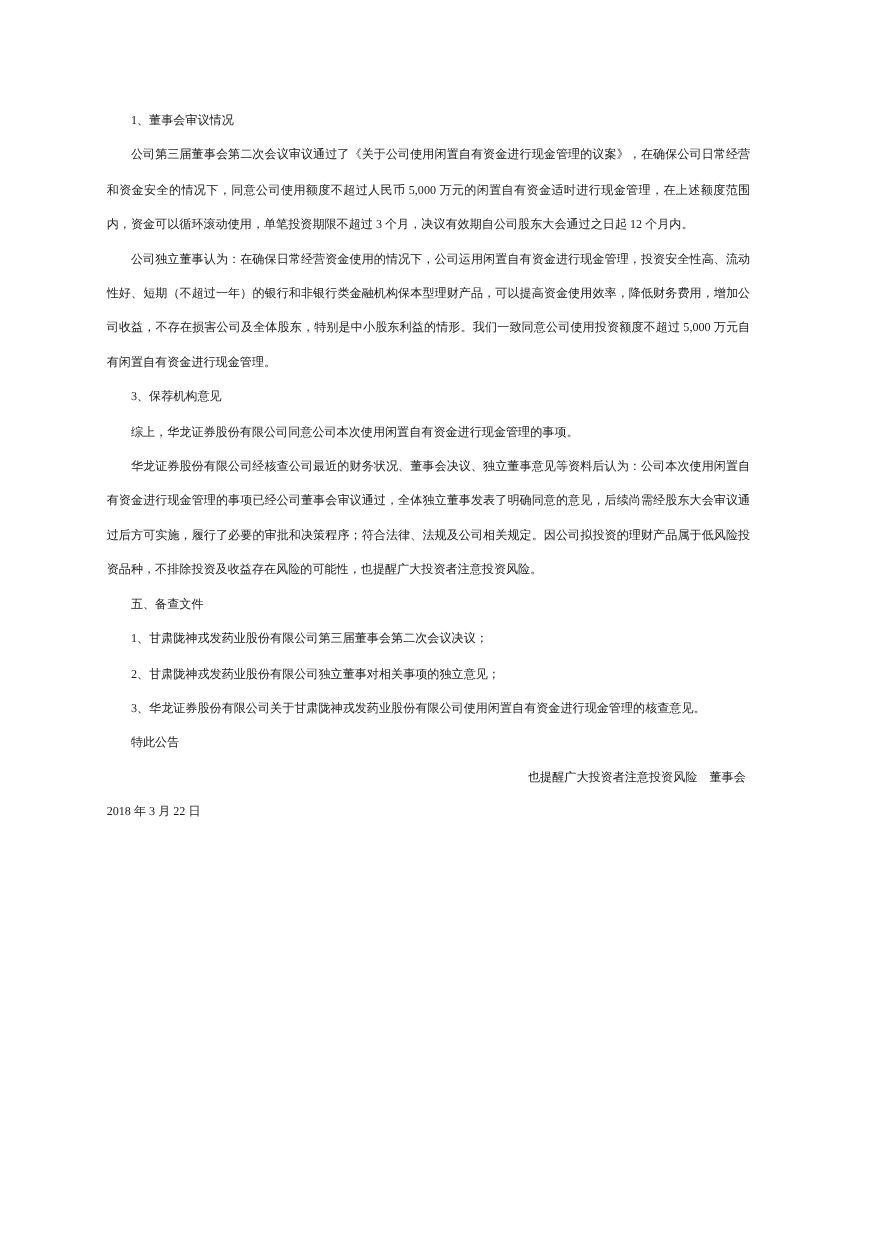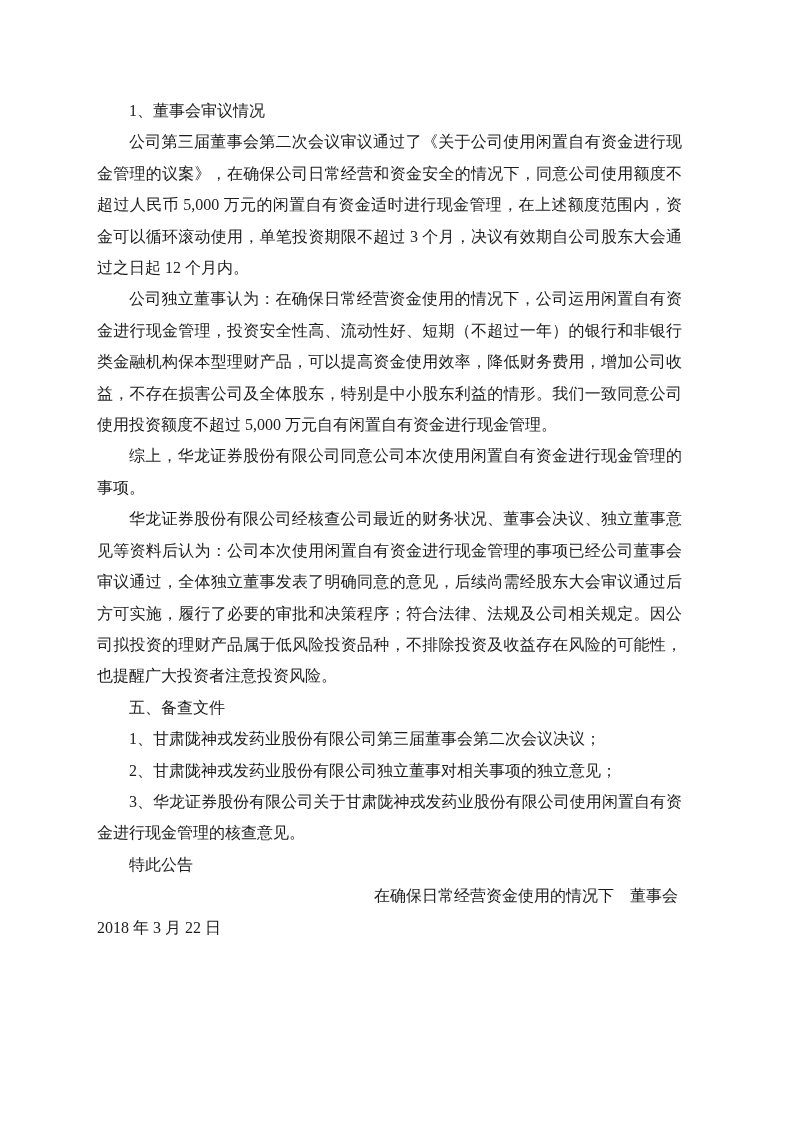--- a/index.html
+++ b/index.html
@@ -14,21 +14,21 @@
     background: #ffffff;
     overflow: hidden;
     font-family: "Liberation Serif", "DejaVu Serif", serif;
     color: #1c1c1c;
   }
   .content {
     position: absolute;
     left: 97px;
     top: 95px;
     width: 585px;
-    font-size: 16px;
+    font-size: 11px;
     line-height: 31.4px;
     text-align: justify;
     text-justify: inter-ideograph;
   }
   .content p {
     margin: 0;
     padding: 0;
     text-indent: 2em;
   }
   .content p.bold-heading {
@@ -46,23 +46,24 @@
   }
 </style>
 </head>
 <body>
 
 <div class="page">
   <div class="content">
     <p>1、董事会审议情况</p>
     <p>公司第三届董事会第二次会议审议通过了《关于公司使用闲置自有资金进行现金管理的议案》，在确保公司日常经营和资金安全的情况下，同意公司使用额度不超过人民币 5,000 万元的闲置自有资金适时进行现金管理，在上述额度范围内，资金可以循环滚动使用，单笔投资期限不超过 3 个月，决议有效期自公司股东大会通过之日起 12 个月内。</p>
     <p>公司独立董事认为：在确保日常经营资金使用的情况下，公司运用闲置自有资金进行现金管理，投资安全性高、流动性好、短期（不超过一年）的银行和非银行类金融机构保本型理财产品，可以提高资金使用效率，降低财务费用，增加公司收益，不存在损害公司及全体股东，特别是中小股东利益的情形。我们一致同意公司使用投资额度不超过 5,000 万元自有闲置自有资金进行现金管理。</p>
+    <p>3、保荐机构意见</p>
     <p>综上，华龙证券股份有限公司同意公司本次使用闲置自有资金进行现金管理的事项。</p>
     <p>华龙证券股份有限公司经核查公司最近的财务状况、董事会决议、独立董事意见等资料后认为：公司本次使用闲置自有资金进行现金管理的事项已经公司董事会审议通过，全体独立董事发表了明确同意的意见，后续尚需经股东大会审议通过后方可实施，履行了必要的审批和决策程序；符合法律、法规及公司相关规定。因公司拟投资的理财产品属于低风险投资品种，不排除投资及收益存在风险的可能性，也提醒广大投资者注意投资风险。</p>
     <p class="bold-heading">五、备查文件</p>
     <p>1、甘肃陇神戎发药业股份有限公司第三届董事会第二次会议决议；</p>
     <p>2、甘肃陇神戎发药业股份有限公司独立董事对相关事项的独立意见；</p>
     <p>3、华龙证券股份有限公司关于甘肃陇神戎发药业股份有限公司使用闲置自有资金进行现金管理的核查意见。</p>
     <p>特此公告</p>
-    <p class="signature">在确保日常经营资金使用的情况下　董事会</p>
+    <p class="signature">也提醒广大投资者注意投资风险　董事会</p>
     <p class="sign-date">2018 年 3 月 22 日</p>
   </div>
 </div>
 
 </body></html>

